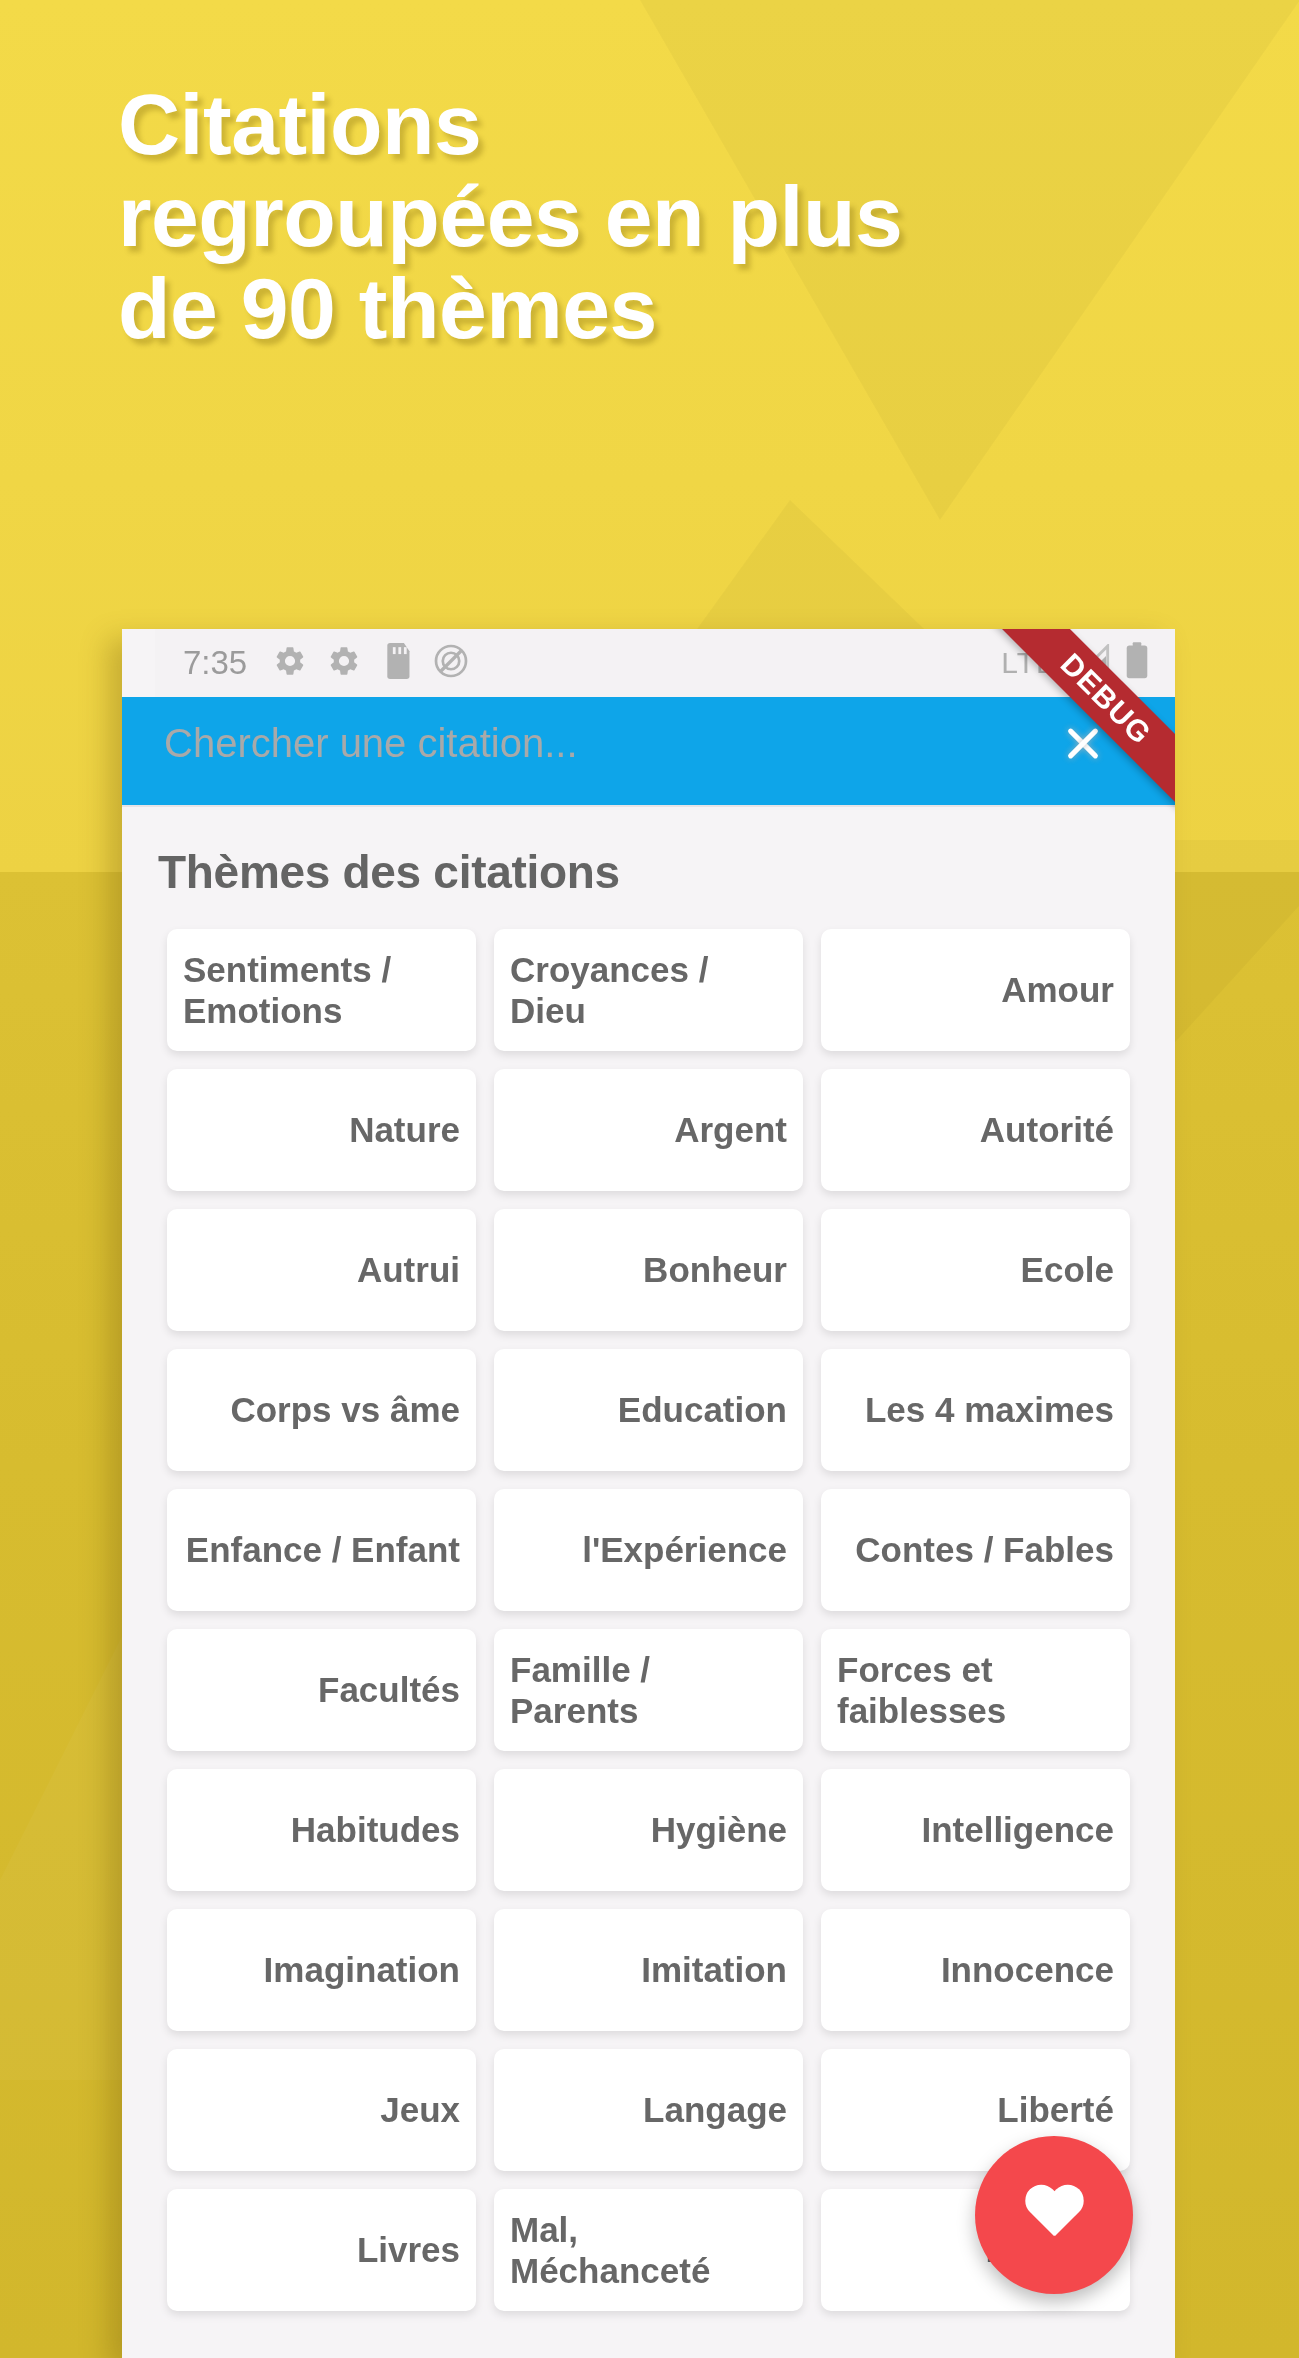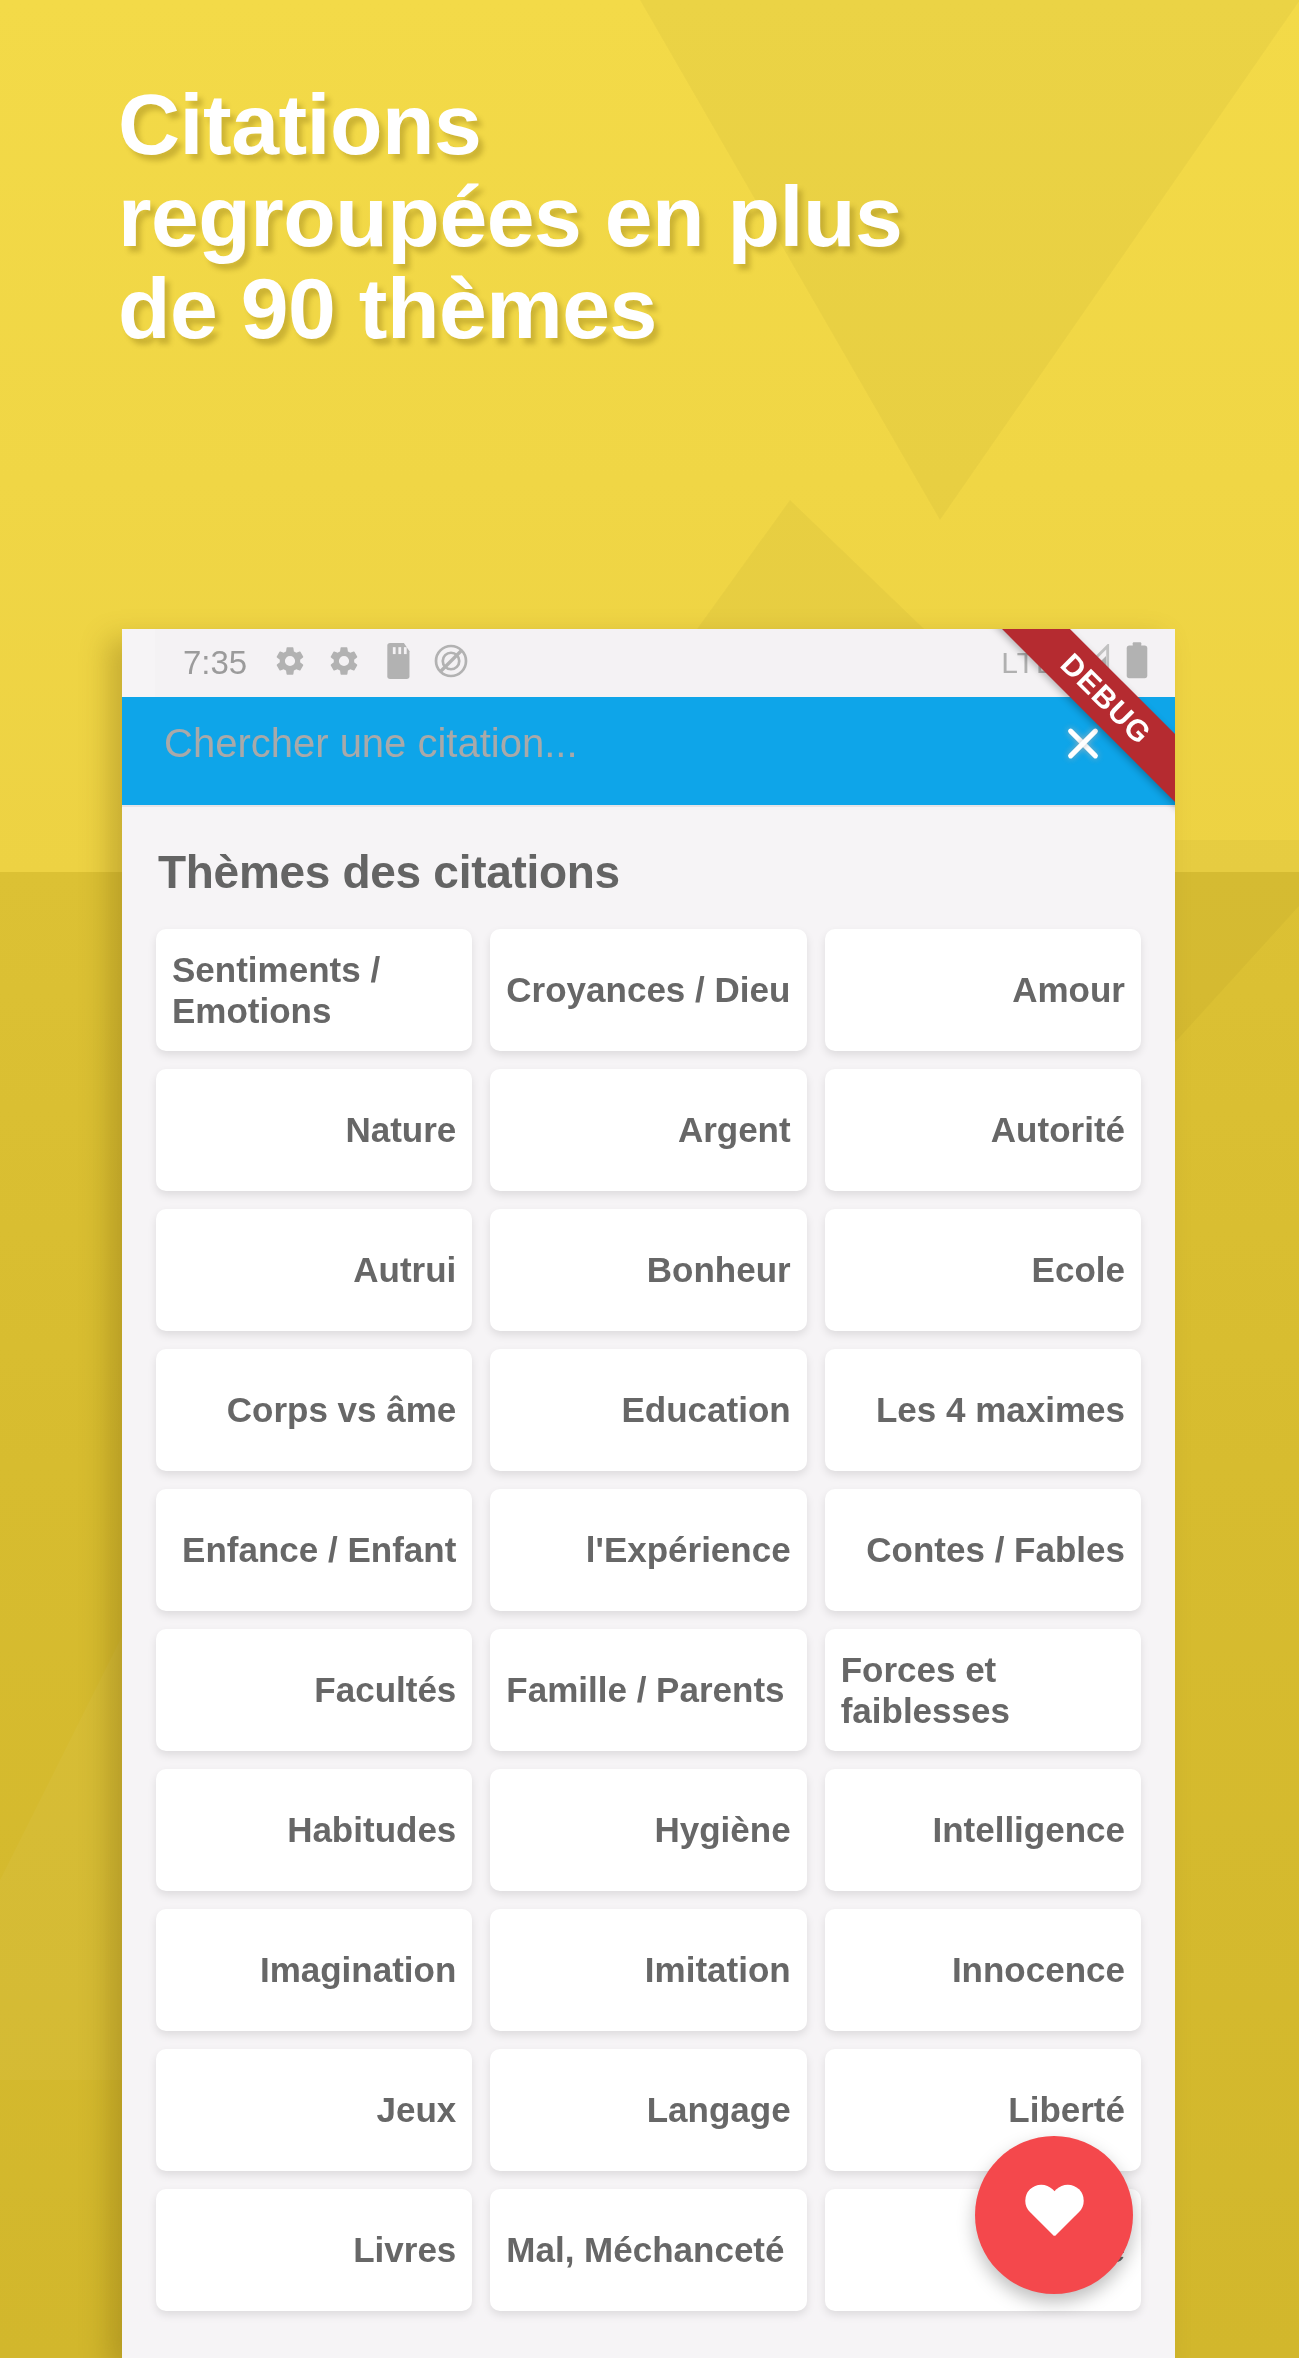--- a/index.html
+++ b/index.html
@@ -213,21 +213,21 @@
     font-size: 46px;
     font-weight: 700;
     color: #646464;
     padding: 38px 0 30px 36px;
     letter-spacing: -0.3px;
   }
   .grid {
     display: grid;
     grid-template-columns: repeat(3, 1fr);
     gap: 18px 18px;
-    padding: 0 34px;
+    padding: 0 45px;
   }
   .theme-btn {
     background: #ffffff;
     border-radius: 10px;
     box-shadow: 0 4px 8px rgba(0,0,0,0.10);
     height: 122px;
     display: flex;
     align-items: center;
     justify-content: flex-end;
     text-align: center;

